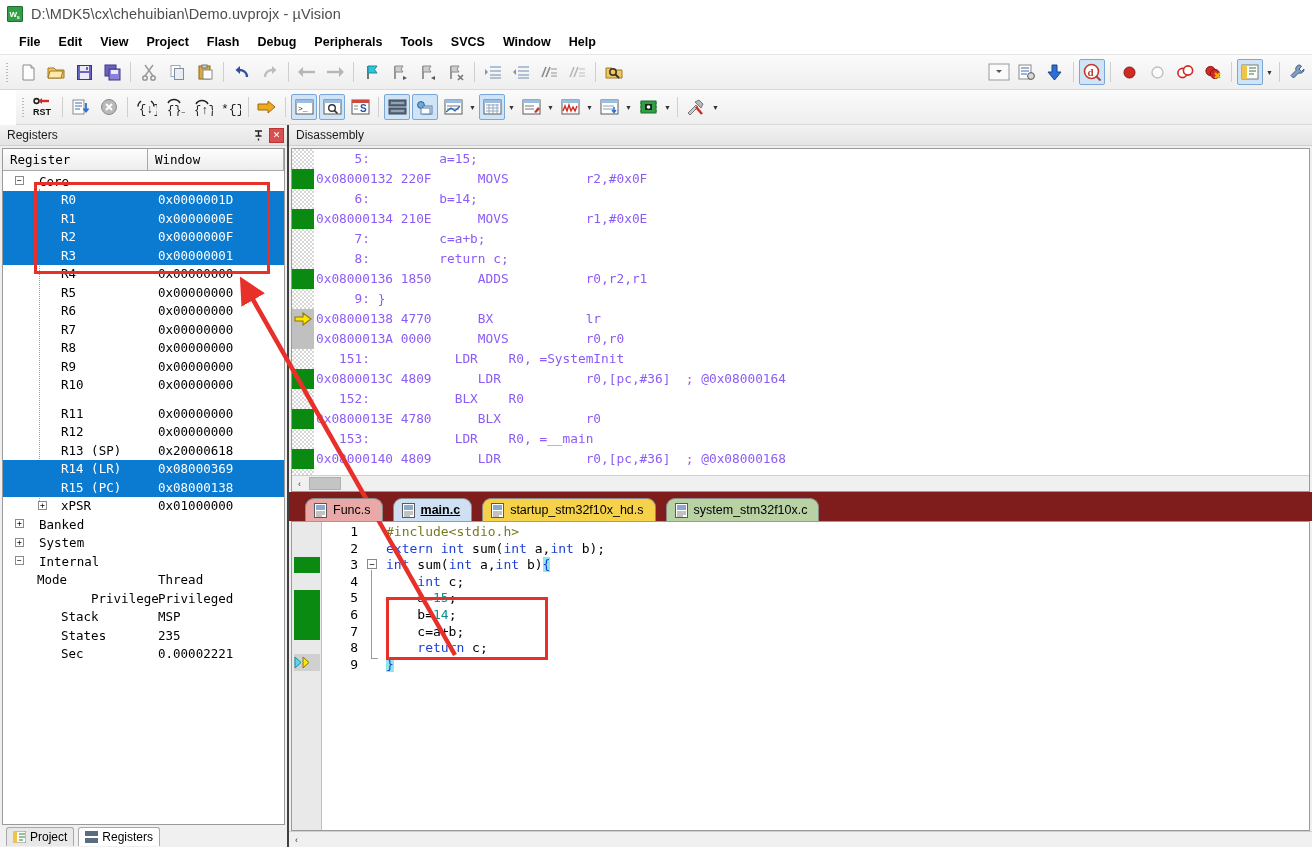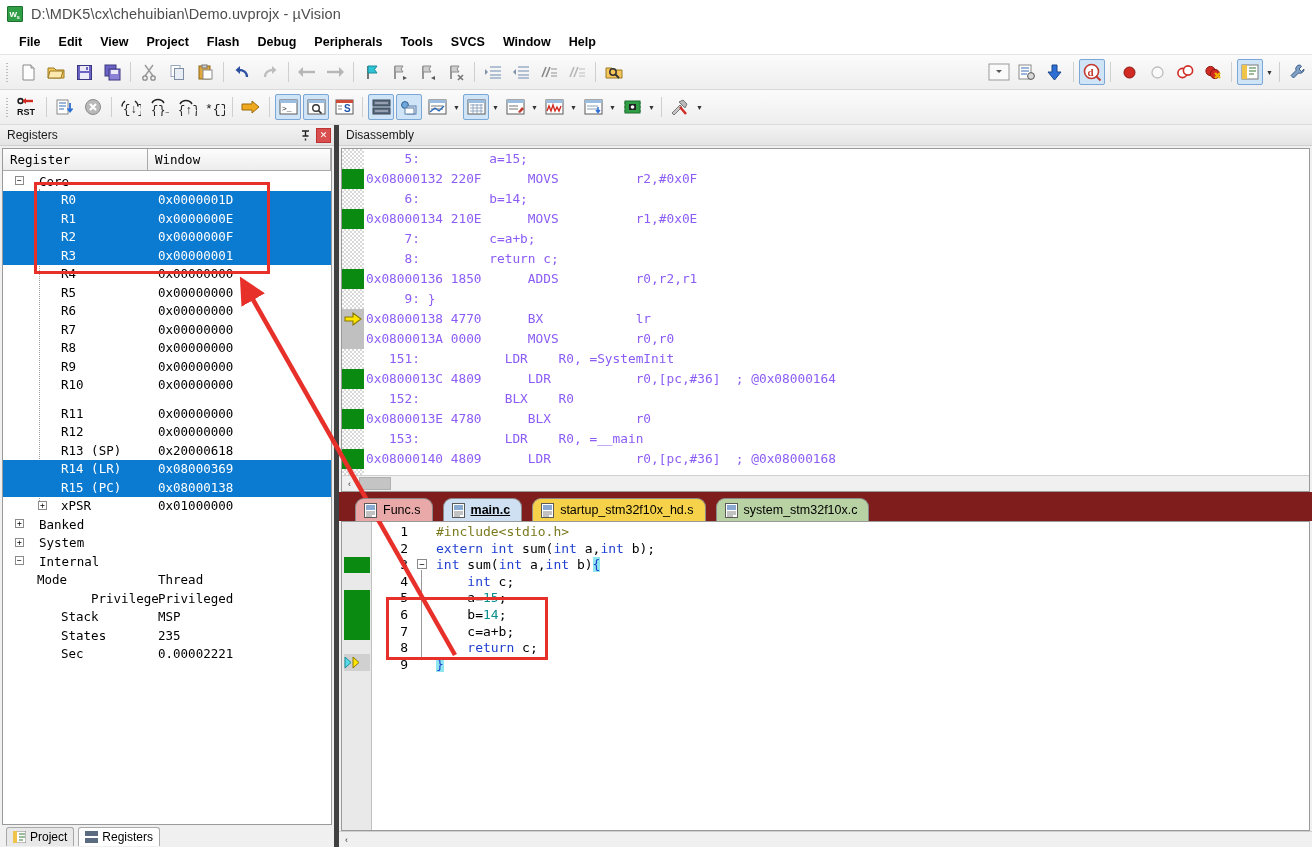--- a/index.html
+++ b/index.html
@@ -39,42 +39,42 @@
   }
 
   
   .toolbar {
     height:35px; background:#f4f4f4;
     display:flex; align-items:center; padding-left:4px;
     border-bottom:1px solid #d9d9d9;
     position:relative;
   }
   .toolbar.row1 { background:linear-gradient(#fbfbfb,#eeeeee); }
-  .toolbar.row2 { background:linear-gradient(#fbfbfb,#eeeeee); height:35px; }
+  .toolbar.row2 { background:linear-gradient(#fbfbfb,#eeeeee); height:35px;margin-left:16px; }
   .grip { width:7px; height:22px; margin-right:3px;
     background-image:repeating-linear-gradient(#bbb 0 1px, transparent 1px 3px);
     background-size:2px 3px; background-position:2px 2px; background-repeat:repeat-y;}
   .tb-btn {
     width:26px; height:26px; margin:0 1px;
     display:flex; align-items:center; justify-content:center;
     border:1px solid transparent; border-radius:2px; cursor:default;
     position:relative;
   }
   .tb-btn.active { border-color:#7ba7d7; background:#cfe4f7; }
   .tb-sep { width:1px; height:20px; background:#cfcfcf; margin:0 4px; }
   .tb-arrow { width:11px; display:flex; align-items:center; justify-content:center;
     font-size:7px; color:#333; }
   .tb-spacer { flex:1; }
 
   
   #main { display:flex; height:722px; }
 
   
-  #left-pane { width:339px; display:flex; flex-direction:column;
-    background:#f0f0f0; border-right:5px solid #404040; }
+  #left-pane { width:289px; display:flex; flex-direction:column;
+    background:#f0f0f0; border-right:2px solid #404040; }
   .pane-header {
     height:21px; display:flex; align-items:center;
     background:linear-gradient(#f3f3f3,#e4e4e4);
     border-bottom:1px solid #cfcfcf; padding:0 3px 0 7px;
     font-size:12px; color:#1a1a1a;
   }
   .pane-header .ttl { flex:1; }
   .pane-btn { width:15px; height:15px; display:flex; align-items:center;
     justify-content:center; font-size:10px; color:#222; }
   .pane-btn.close { background:#d94f4f; color:#fff; font-size:9px;

